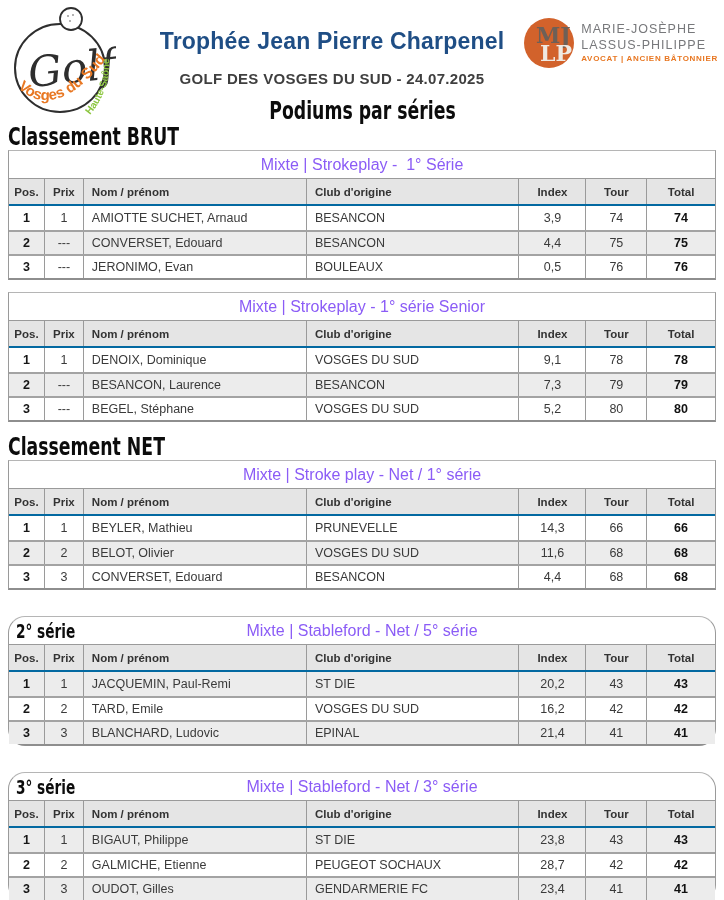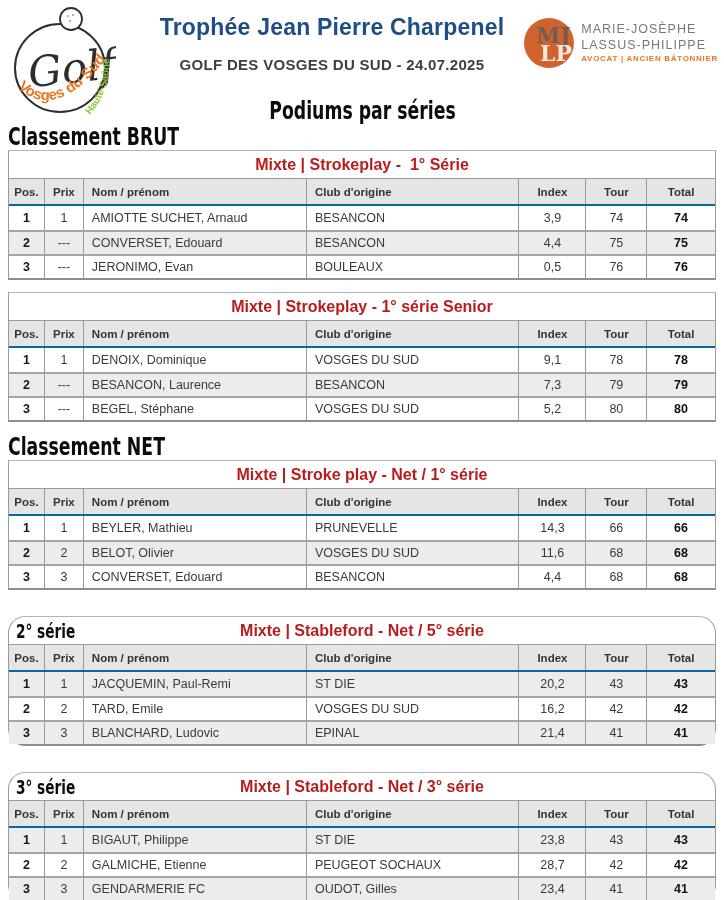--- a/index.html
+++ b/index.html
@@ -4,21 +4,21 @@
 <style>
   * { margin:0; padding:0; box-sizing:border-box; }
   html,body { width:724px; height:900px; overflow:hidden; background:#fff;
     font-family:"Liberation Sans", sans-serif; color:#333; }
   .page { width:724px; height:900px; padding:0 8px; position:relative; }
 
   
   .hdr { position:relative; height:96px; }
   .logo-left { position:absolute; left:-2px; top:2px; width:110px; height:115px; }
   .hdr-center { margin-left:118px; margin-right:178px; text-align:center; }
-  .main-title { font-size:23px; font-weight:bold; color:#1F4E85; padding-top:14px; letter-spacing:.2px; }
+  .main-title { font-size:23px; font-weight:bold; color:#1F4E85; padding-top:28px; letter-spacing:.2px; }
   .sub-title { font-size:15px; font-weight:600; color:#3f3f3f; margin-top:15px; letter-spacing:.3px; }
 
   .sponsor { position:absolute; right:-2px; top:17px; display:flex; align-items:center; gap:6px; }
   .sponsor-text { line-height:1.25; }
   .sponsor-name { font-size:12.5px; color:#77787B; letter-spacing:1px; font-weight:500; }
   .sponsor-tag { font-size:8px; font-weight:bold; color:#E87722; letter-spacing:.7px; margin-top:1px; }
 
   
   .cond { display:inline-block; font-family:"DejaVu Sans", sans-serif; font-weight:800;
     color:#0c0c0c; transform:scaleX(.72); white-space:nowrap; }
@@ -26,21 +26,21 @@
   .h-podiums .cond { font-size:24px; transform-origin:50% 50%; }
   .h-section { line-height:26px; height:26px; }
   .h-section .cond { font-size:24px; transform-origin:0 50%; }
   .h-net { margin-top:12px; }
 
   
   .tbl { border:1px solid #9a9a9a; border-top:1px solid #b5b5b5; border-bottom:2px solid #8e8e8e; background:#fff; }
   .tbl.mt12 { margin-top:12px; } .tbl.mt18 { margin-top:26px;border-radius:17px; }
 
   .tbl-title-row { position:relative; height:27px; display:flex; align-items:center; justify-content:center; }
-  .tbl-title { font-size:16px; font-weight:bold; color:#b91c1c; white-space:pre; }
+  .tbl-title { font-size:16px; font-weight:normal; color:#8b5cf6; white-space:pre; }
   .tbl-label { position:absolute; left:7px; top:50%; translate:0 -50%; }
   .tbl-label .cond { font-size:19px; transform-origin:0 50%; }
 
   .trow { display:grid; grid-template-columns:5.1% 5.5% 31.6% 30.1% 9.5% 8.6% 9.6%; }
   .thead { height:28px; background:#e5e5e5; border-top:1px solid #9a9a9a; border-bottom:2px solid #0369a1; }
   .data { height:24px; }
   .data + .data { border-top:2px solid #a3a3a3; }
   .data.shaded { background:#ececec; }
 
   .c { display:flex; align-items:center; justify-content:center; border-right:1px solid #9a9a9a;
@@ -306,21 +306,21 @@
       <span class="c">2</span>
       <span class="c left">GALMICHE, Etienne</span>
       <span class="c left">PEUGEOT SOCHAUX</span>
       <span class="c">28,7</span>
       <span class="c">42</span>
       <span class="c c-total">42</span>
     </div>
     <div class="trow data shaded">
       <span class="c c-pos">3</span>
       <span class="c">3</span>
+      <span class="c left">OUDOT, Gilles</span>
       <span class="c left">GENDARMERIE FC</span>
-      <span class="c left">OUDOT, Gilles</span>
       <span class="c">23,4</span>
       <span class="c">41</span>
       <span class="c c-total">41</span>
     </div>
   </div>
 
 </div>
 
 </body></html>

